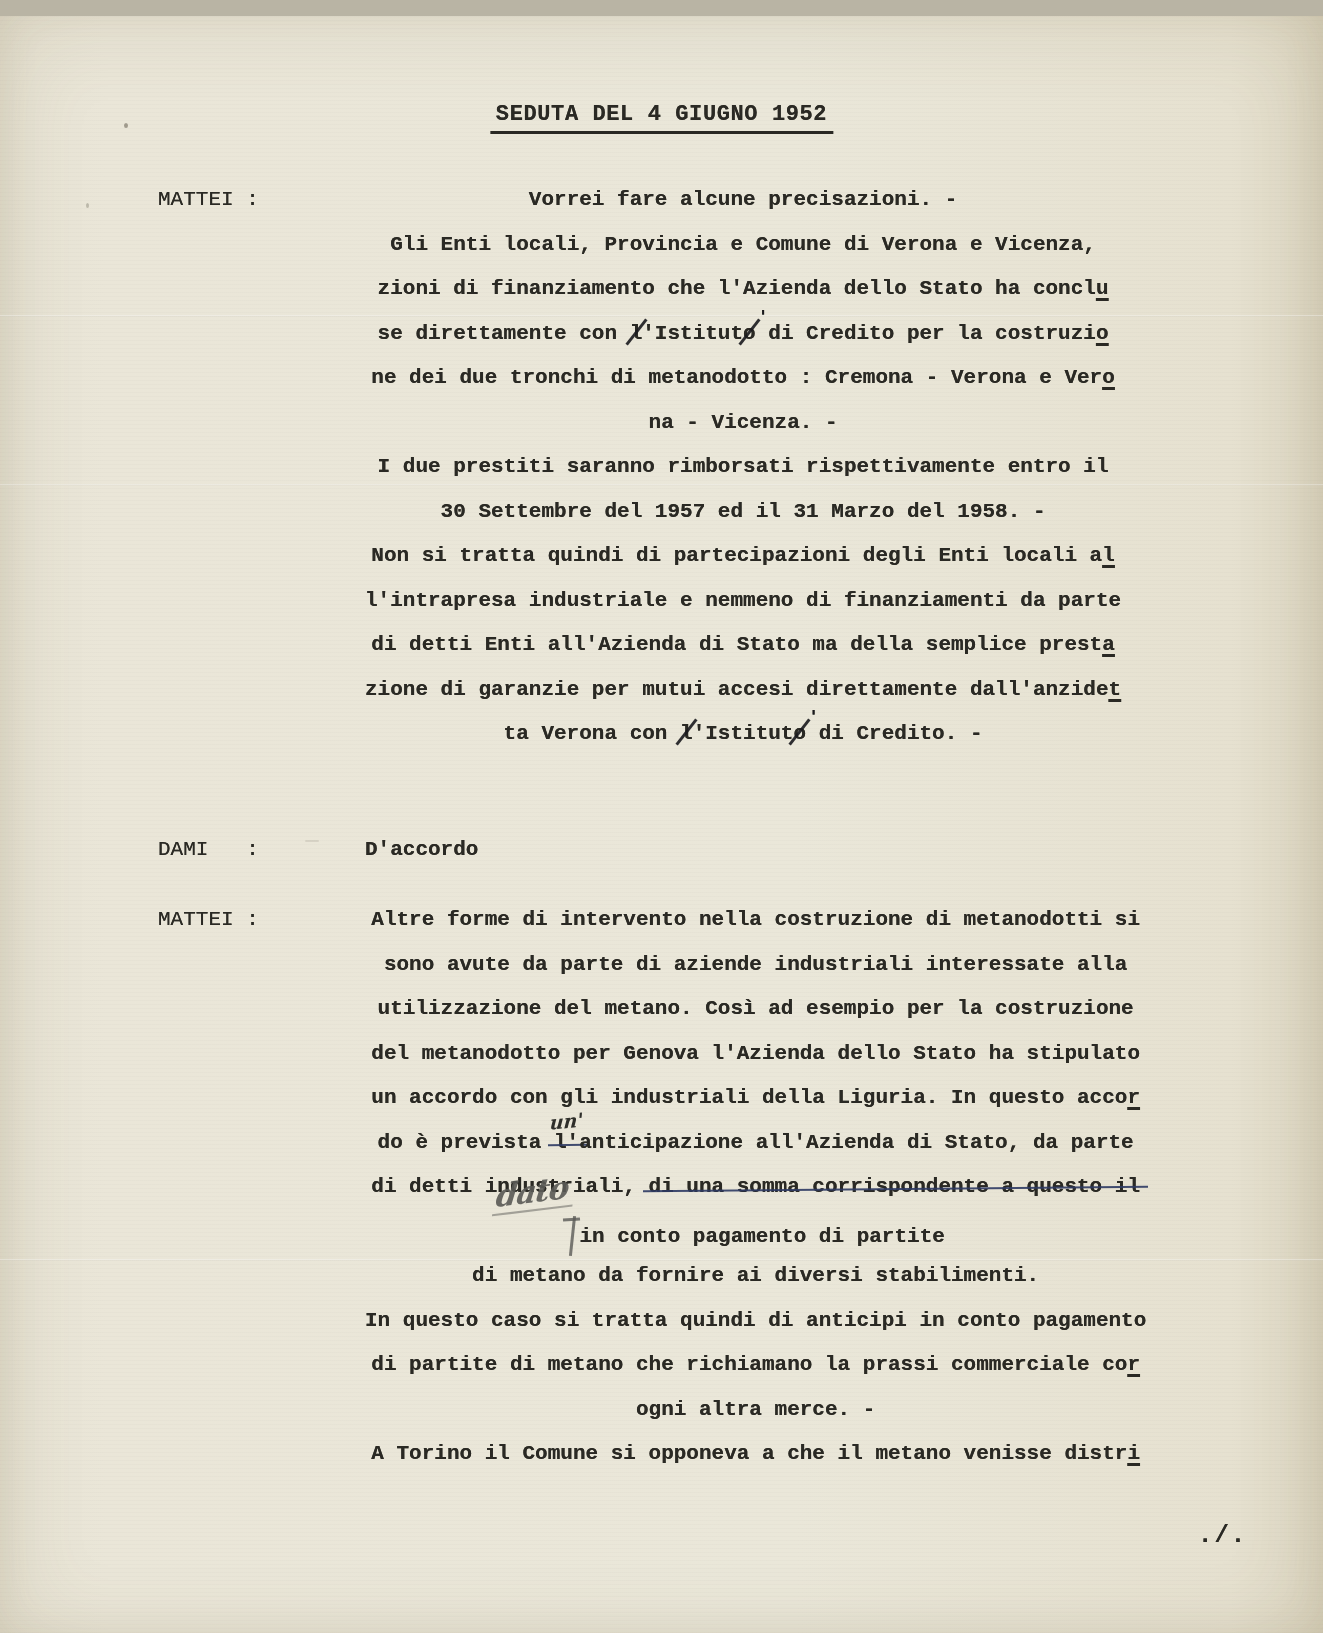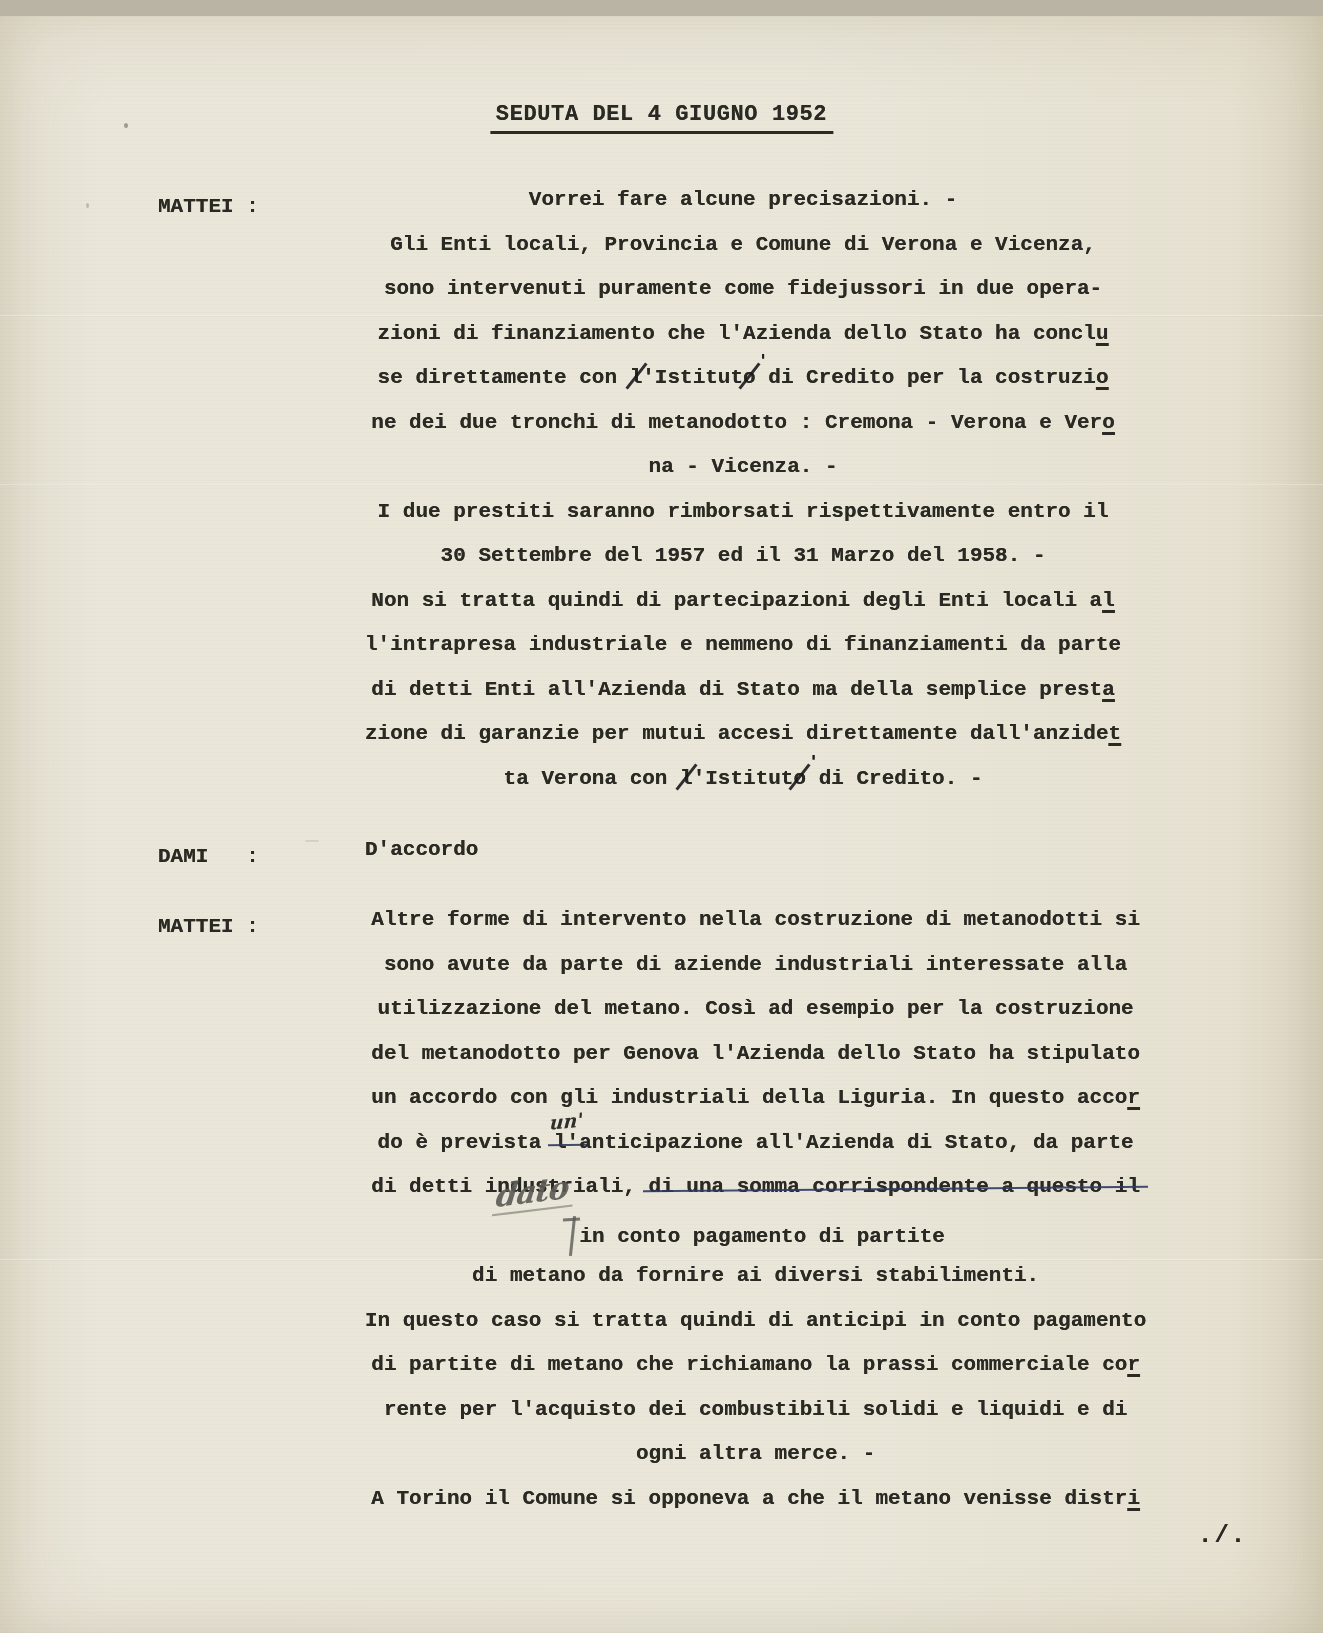--- a/index.html
+++ b/index.html
@@ -20,22 +20,22 @@
     background:linear-gradient(180deg, rgba(255,255,255,.45), rgba(90,80,50,.06));}
   .speck{position:absolute;background:rgba(70,65,50,.45);border-radius:50%;}
   .title{
     position:absolute;top:86px;left:50%;transform:translateX(-50%);
     font-size:22px;font-weight:bold;letter-spacing:.6px;white-space:pre;
     padding:0 6px 4px 6px;border-bottom:3px solid #2a2924;
     text-shadow:0 0 .6px rgba(40,40,30,.85);
   }
   .block{position:absolute;left:0;width:1323px;}
   .speaker{
-    position:absolute;left:158px;top:7px;
-    font-size:21px;font-weight:bold;white-space:pre;
+    position:absolute;left:158px;top:0;
+    font-size:21px;font-weight:normal;white-space:pre;
     text-shadow:0 0 .6px rgba(40,40,30,.85);
   }
   .lines{position:absolute;left:365px;top:0;text-align:center;}
   .line{
     height:44.5px;white-space:pre;font-size:21px;font-weight:bold;
     text-shadow:0 0 .6px rgba(40,40,30,.85);
   }
   .seg{position:relative;}
   
   .seg.u{text-decoration:underline;text-decoration-thickness:2.5px;text-underline-offset:4px;}
@@ -94,21 +94,20 @@
   <div class="speck" style="left:305px;top:824px;width:14px;height:2px;border-radius:2px;opacity:.25"></div>
 
   <div class="title">SEDUTA DEL 4 GIUGNO 1952</div>
 
   <div>
       <div class="block" style="top: 172px;">
         <span class="speaker">MATTEI :</span>
         <div class="lines">
           <div class="line"><span class="seg">Vorrei fare alcune precisazioni. -</span></div>
           <div class="line"><span class="seg">Gli Enti locali, Provincia e Comune di Verona e Vicenza,</span></div>
-          <div class="line"><span class="seg">sono intervenuti puramente come fidejussori in due opera-</span></div>
           <div class="line"><span class="seg">zioni di finanziamento che l'Azienda dello Stato ha concl</span><span class="seg u">u</span></div>
           <div class="line"><span class="seg">se direttamente con </span><span class="seg slash">l</span><span class="seg">'Istitut</span><span class="seg slashap">o<span class="ap">'</span></span><span class="seg"> di Credito per la costruzi</span><span class="seg u">o</span></div>
           <div class="line"><span class="seg">ne dei due tronchi di metanodotto : Cremona - Verona e Ver</span><span class="seg u">o</span></div>
           <div class="line"><span class="seg">na - Vicenza. -</span></div>
           <div class="line"><span class="seg">I due prestiti saranno rimborsati rispettivamente entro il</span></div>
           <div class="line"><span class="seg">30 Settembre del 1957 ed il 31 Marzo del 1958. -</span></div>
           <div class="line"><span class="seg">Non si tratta quindi di partecipazioni degli Enti locali a</span><span class="seg u">l</span></div>
           <div class="line"><span class="seg">l'intrapresa industriale e nemmeno di finanziamenti da parte</span></div>
           <div class="line"><span class="seg">di detti Enti all'Azienda di Stato ma della semplice prest</span><span class="seg u">a</span></div>
           <div class="line"><span class="seg">zione di garanzie per mutui accesi direttamente dall'anzide</span><span class="seg u">t</span></div>
@@ -128,21 +127,20 @@
           <div class="line"><span class="seg">sono avute da parte di aziende industriali interessate alla</span></div>
           <div class="line"><span class="seg">utilizzazione del metano. Così ad esempio per la costruzione</span></div>
           <div class="line"><span class="seg">del metanodotto per Genova l'Azienda dello Stato ha stipulato</span></div>
           <div class="line"><span class="seg">un accordo con gli industriali della Liguria. In questo acco</span><span class="seg u">r</span></div>
           <div class="line"><span class="seg">do è prevista </span><span class="seg x">l'<span class="hand">un'</span></span><span class="seg">anticipazione all'Azienda di Stato, da parte</span></div>
           <div class="line"><span class="seg">di detti industriali, </span><span class="seg x">di una somma corrispondente a questo il</span></div>
           <div class="line"><span class="seg caret"><span class="hand">dato</span></span><span class="seg">in conto pagamento di partite</span></div>
           <div class="line"><span class="seg">di metano da fornire ai diversi stabilimenti.</span></div>
           <div class="line"><span class="seg">In questo caso si tratta quindi di anticipi in conto pagamento</span></div>
           <div class="line"><span class="seg">di partite di metano che richiamano la prassi commerciale co</span><span class="seg u">r</span></div>
-          <div class="line"><span class="seg">rente per l'acquisto dei combustibili solidi e liquidi e di</span></div>
           <div class="line"><span class="seg">ogni altra merce. -</span></div>
           <div class="line"><span class="seg">A Torino il Comune si opponeva a che il metano venisse distr</span><span class="seg u">i</span></div>
         </div>
       </div>
     </div>
 
   <div class="footer-mark">./.</div>
 </div>
 
 </body></html>

